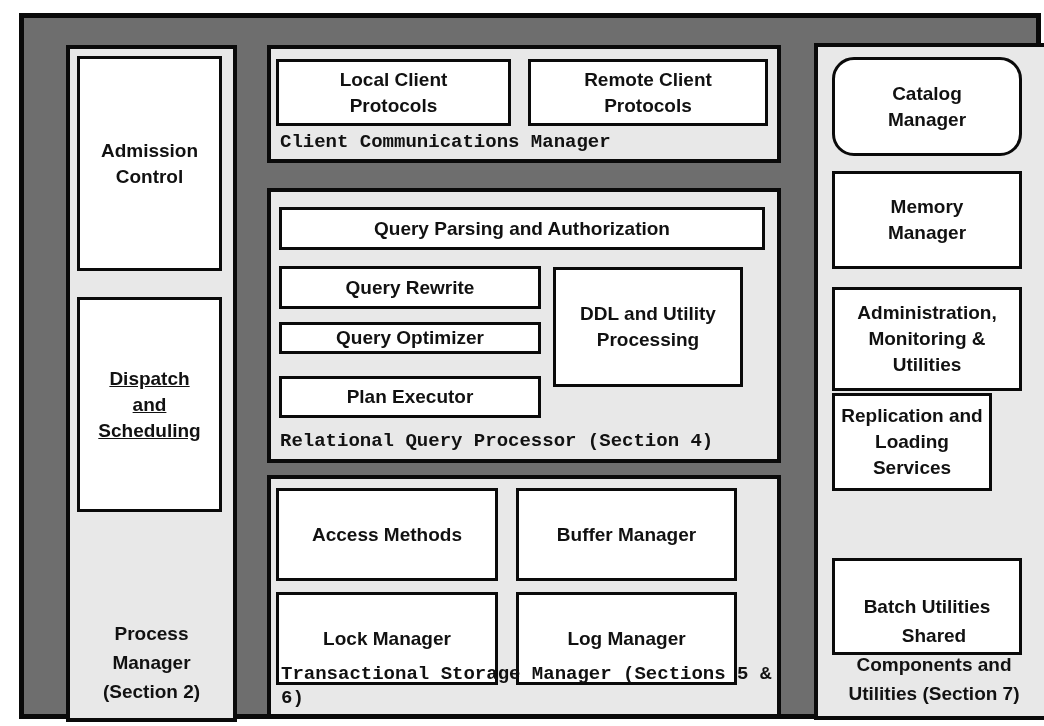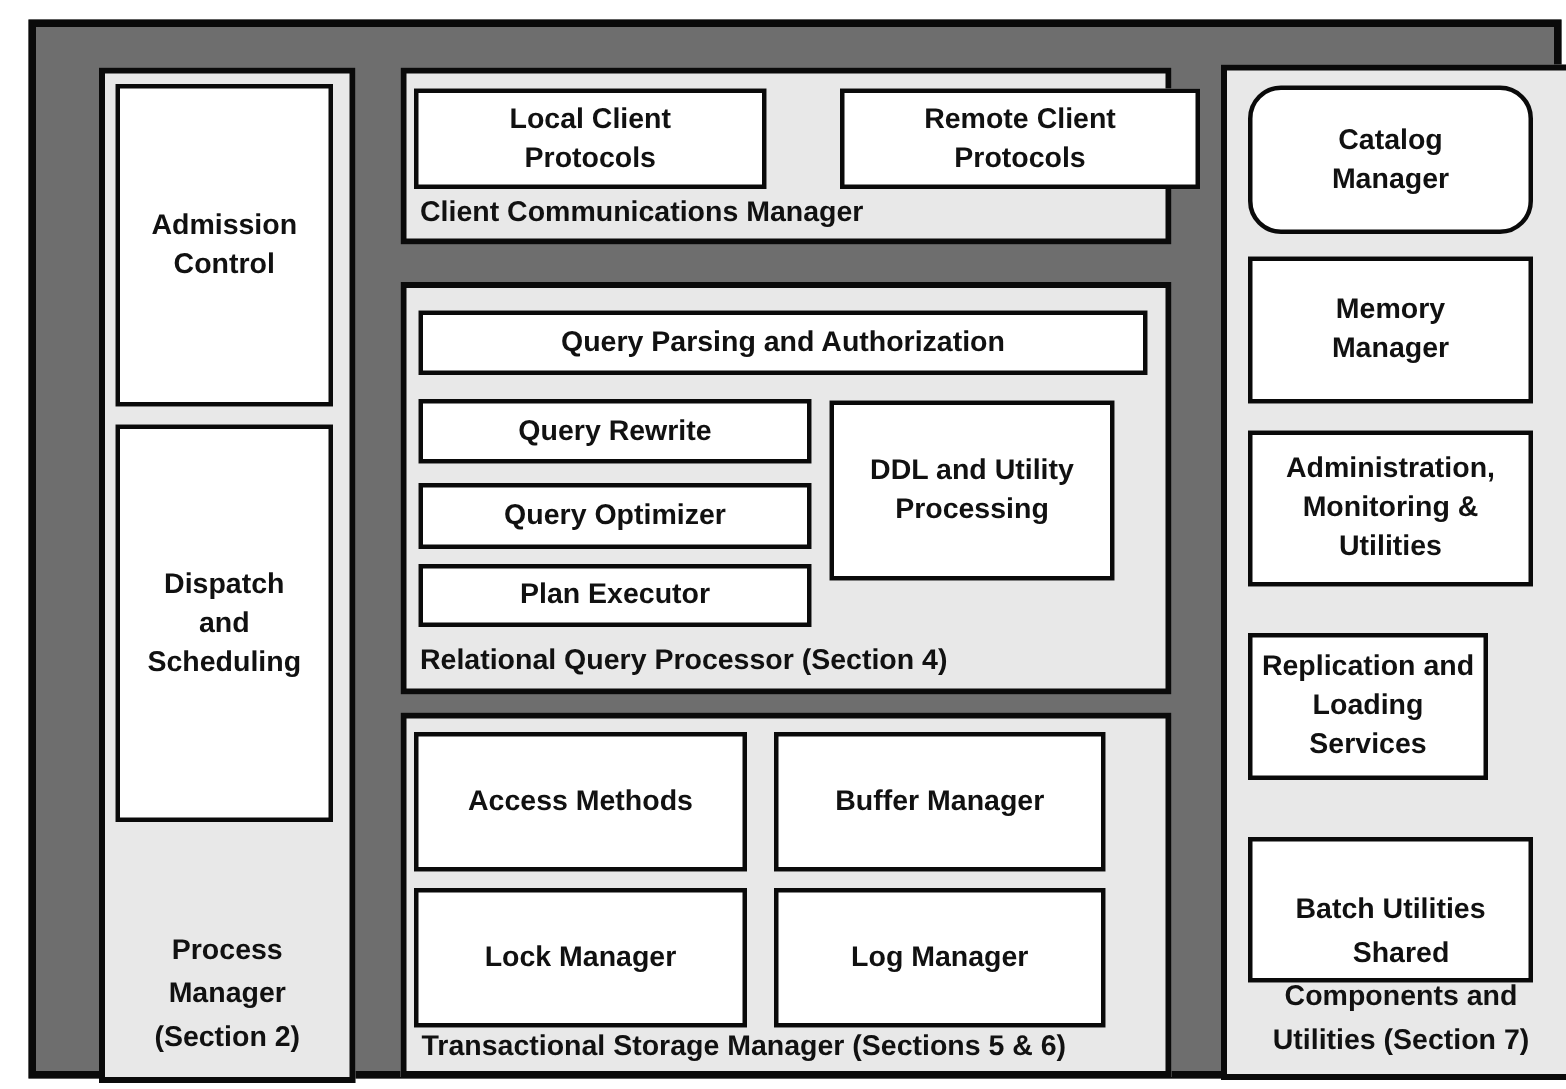--- a/index.html
+++ b/index.html
@@ -46,65 +46,65 @@
     line-height: 26px;
     white-space: pre-line;
   }
   .caption {
     position: absolute;
     font-weight: bold;
     font-size: 19px;
     line-height: 24px;
     white-space: pre-line;
   }
-  .caption.left-align { text-align: left; }
+  .caption.left-align { text-align: left; font-family: Liberation Mono, monospace; }
   .caption.center-align {
     left: 0;
     right: 0;
     text-align: center;
     line-height: 29px;
   }
 
   
   #p-left  { left: 42px;  top: 27px;  width: 171px; height: 677px; }
   #p-ccm   { left: 243px; top: 27px;  width: 514px; height: 118px; }
   #p-rqp   { left: 243px; top: 170px; width: 514px; height: 275px; }
   #p-tsm   { left: 243px; top: 457px; width: 514px; height: 243px; }
   #p-right { left: 790px; top: 25px;  width: 240px; height: 677px; }
 
   
   #b-admission { left: 7px; top: 7px;   width: 145px; height: 215px; }
-  #b-dispatch  { left: 7px; top: 234px; width: 145px; height: 265px; }
+  #b-dispatch  { left: 7px; top: 248px; width: 145px; height: 215px; text-decoration: underline; }
   #cap-left    { bottom: 12px; }
 
   
   #b-local  { left: 5px;   top: 10px; width: 235px; height: 67px; }
-  #b-remote { left: 257px; top: 10px; width: 240px; height: 67px; margin-left: 32px; }
+  #b-remote { left: 257px; top: 10px; width: 240px; height: 67px; }
   #cap-ccm  { left: 9px; bottom: 5px; }
 
   
   #b-qpa  { left: 8px;   top: 15px;  width: 486px; height: 43px; }
   #b-qrw  { left: 8px;   top: 74px;  width: 262px; height: 43px; }
-  #b-qop  { left: 8px;   top: 130px; width: 262px; height: 44px; }
+  #b-qop  { left: 8px;   top: 130px; width: 262px; height: 32px; }
   #b-pex  { left: 8px;   top: 184px; width: 262px; height: 42px; }
   #b-ddl  { left: 282px; top: 75px;  width: 190px; height: 120px; }
   #cap-rqp { left: 9px; bottom: 6px; }
 
   
   #b-acc  { left: 5px;   top: 9px;   width: 222px; height: 93px; }
   #b-buf  { left: 245px; top: 9px;   width: 221px; height: 93px; }
   #b-lck  { left: 5px;   top: 113px; width: 222px; height: 93px; }
   #b-log  { left: 245px; top: 113px; width: 221px; height: 93px; }
   #cap-tsm { left: 10px; bottom: 4px; }
 
   
   #b-cat { left: 14px; top: 10px;  width: 190px; height: 99px; border-radius: 22px; }
   #b-mem { left: 14px; top: 124px; width: 190px; height: 98px; }
   #b-adm { left: 14px; top: 240px; width: 190px; height: 104px; }
-  #b-rep { left: 14px; top: 375px; width: 160px; height: 98px; }
+  #b-rep { left: 14px; top: 346px; width: 160px; height: 98px; }
   #b-bat { left: 14px; top: 482px; width: 190px; height: 97px; margin-top: 29px; }
   #cap-shared { bottom: 8px; }
 </style>
 </head>
 <body>
 
 <div class="page">
   <div class="frame">
 
     <div class="panel" id="p-left">

